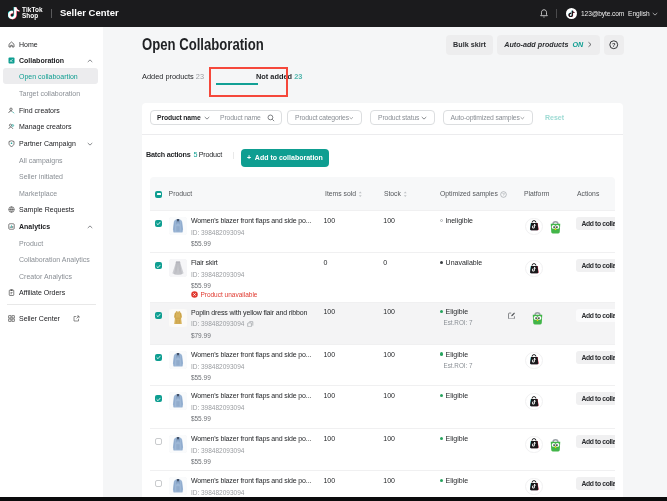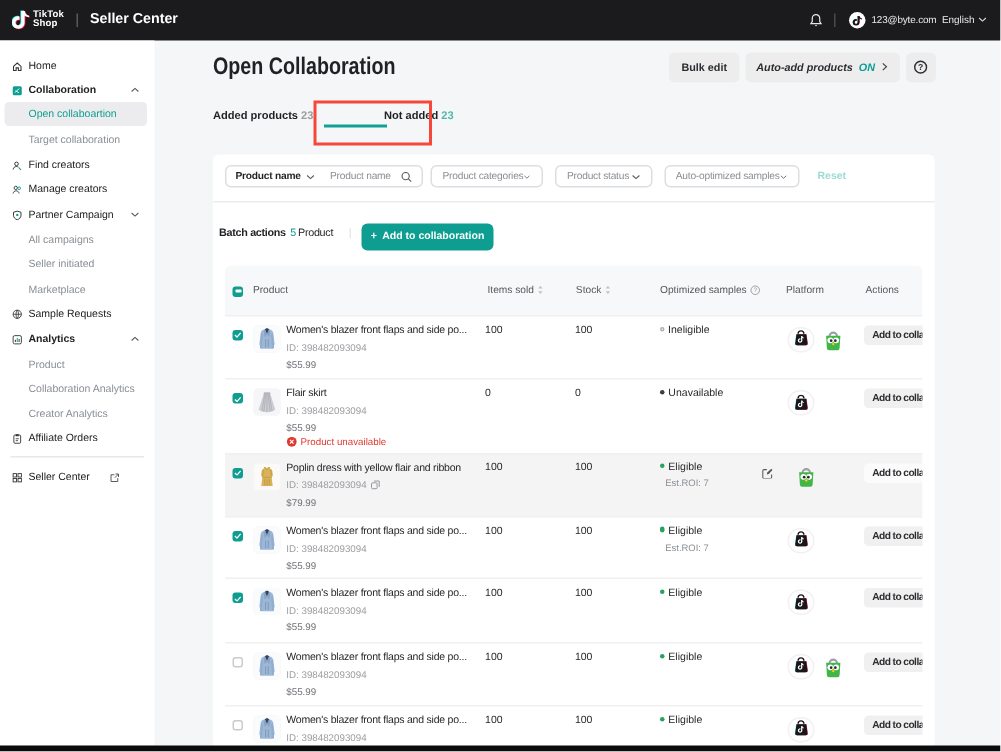--- a/index.html
+++ b/index.html
@@ -22,21 +22,21 @@
 .mitem .ic{position:absolute;left:8px;width:7px;height:7px;display:flex;align-items:center;justify-content:center;}
 .mitem .tx{position:absolute;left:19px;font-size:7px;color:#202124;white-space:nowrap;}
 .mitem .sub{color:#8a8f95;}
 .mitem .car{position:absolute;left:87px;top:6px;line-height:0;}
 #hilite{position:absolute;left:3px;top:41px;width:95px;height:15.5px;background:#ececee;border-radius:3px;}
 #sbsep{position:absolute;left:7px;top:277px;width:89px;height:1px;background:#e8e8e8;}
 .teal{color:#0e9e91;}
 
 #h1{position:absolute;left:142px;top:35.8px;font-size:16px;font-weight:bold;color:#1f2124;transform:scaleX(.82);transform-origin:0 0;white-space:nowrap;}
 .gbtn{position:absolute;top:35px;height:19.5px;background:#ededee;border-radius:4px;font-size:7.2px;font-weight:bold;color:#2b2d30;display:flex;align-items:center;justify-content:center;}
-#tabs{position:absolute;left:142px;top:72px;font-size:7.4px;font-weight:bold;color:#1f2124;}
+#tabs{position:absolute;left:142px;top:72px;font-size:7.4px;font-weight:normal;color:#1f2124;}
 #redrect{position:absolute;left:209px;top:67px;width:79px;height:30px;border:2px solid #f5483b;}
 #tabuline{position:absolute;left:216px;top:83.4px;width:42px;height:2px;background:#12a095;}
 
 #card{position:absolute;left:142px;top:103px;width:481px;height:398px;background:#fff;border-radius:4px;}
 .fbox{position:absolute;top:7px;height:15px;border:1px solid #dcdee0;border-radius:4px;background:#fff;font-size:6.8px;color:#8a8f95;display:flex;align-items:center;white-space:nowrap;letter-spacing:-.15px;}
 #fdivider{position:absolute;left:0;top:31px;width:481px;height:1px;background:#ececee;}
 
 #batch{position:absolute;left:4px;top:47px;font-size:7.2px;font-weight:bold;color:#1f2124;letter-spacing:-.2px;}
 #addbtn{position:absolute;left:99px;top:46px;width:88px;height:17.6px;background:#0e9e91;border-radius:4px;color:#fff;font-size:7px;font-weight:bold;display:flex;align-items:center;justify-content:center;}
 
@@ -215,21 +215,21 @@
       </span>
       <span class="tx">Seller Center</span>
   <svg style="position:absolute;left:73px;" width="7" height="7" viewBox="0 0 14 14">
         <path d="M11 7.5V12H2V3h4.5" fill="none" stroke="#555" stroke-width="1.3"></path>
         <path d="M8 2h4v4M12 2 7 7" fill="none" stroke="#555" stroke-width="1.3"></path>
       </svg>
     </div>
 </div>
 
 <div id="h1">Open Collaboration</div>
-<div class="gbtn" style="left:446px;width:47px;">Bulk edit</div>
+<div class="gbtn" style="left:446px;width:47px;">Bulk skirt</div>
 <div class="gbtn" style="left:496.5px;width:103.5px;font-style:italic;">Auto-add products&nbsp;&nbsp;<span class="teal">ON</span>&nbsp;&nbsp;<svg width="5" height="7" viewBox="0 0 10 14">
       <path d="M3 2.5 8 7l-5 4.5" fill="none" stroke="#3c3f42" stroke-width="1.5"></path>
     </svg></div>
 <div class="gbtn" style="left:604px;width:19.5px;">
     <svg width="9.5" height="9.5" viewBox="0 0 14 14">
       <circle cx="7" cy="7" r="5.8" fill="none" stroke="#2b2d30" stroke-width="1.4"></circle>
       <text x="7" y="9.9" font-size="8.5" font-weight="bold" text-anchor="middle" fill="#2b2d30" font-family="Liberation Sans">?</text>
     </svg>
   </div>
 

